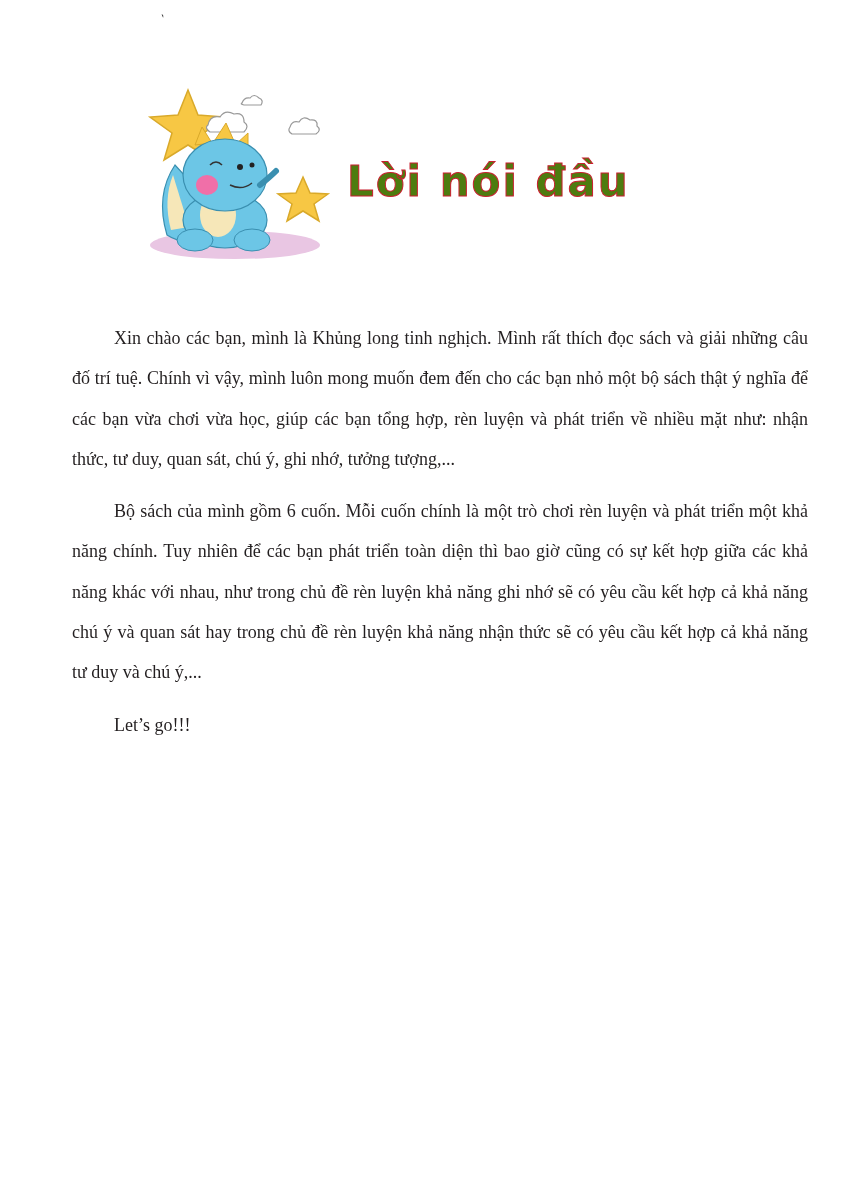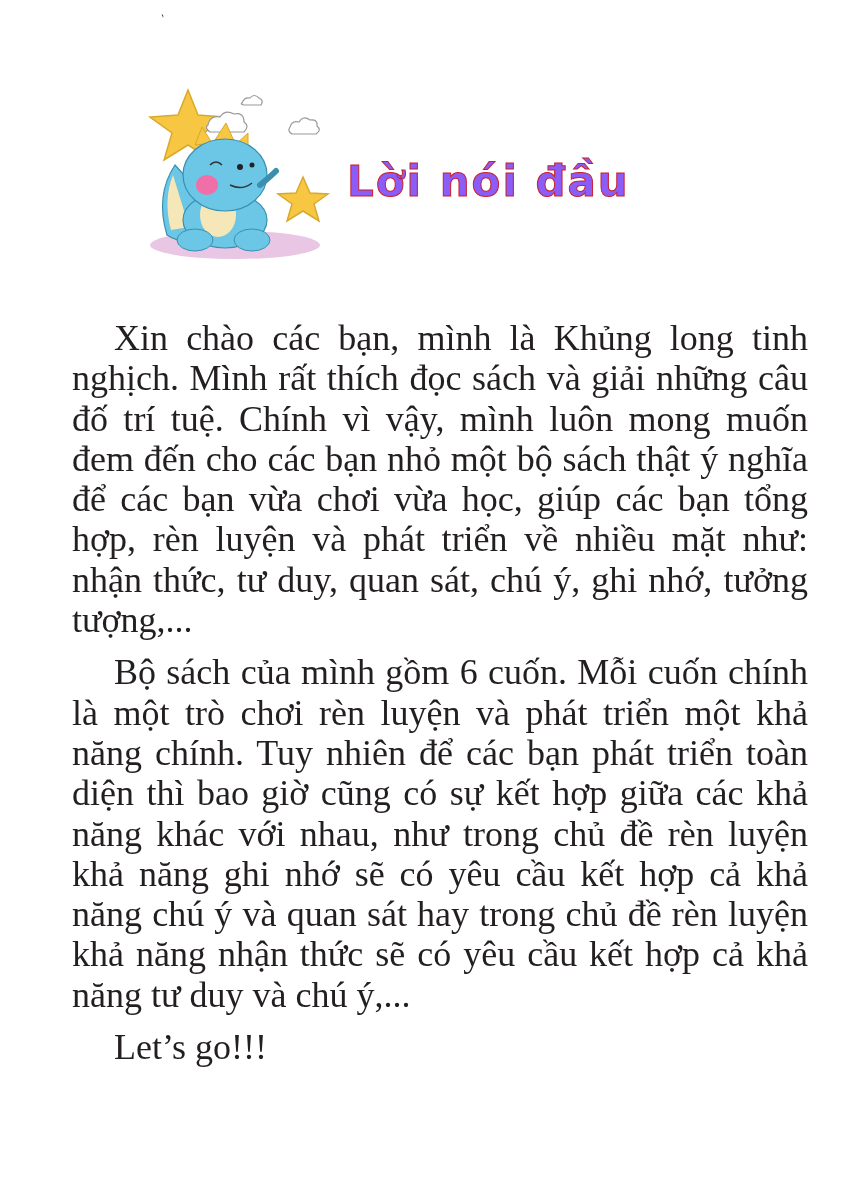--- a/index.html
+++ b/index.html
@@ -8,26 +8,26 @@
     position: relative; overflow: hidden;
     font-family: "Liberation Serif", "DejaVu Serif", serif;
     color: #231f20;
   }
   .tick { position: absolute; left: 158px; top: 12px; font-size: 14px; color: #333; transform: rotate(30deg); }
   .header { position: absolute; left: 140px; top: 85px; width: 520px; height: 190px; }
   .mascot { position: absolute; left: 0; top: 0; width: 200px; height: 190px; }
   .title {
     position: absolute; left: 207px; top: 72px;
     font-family: "DejaVu Sans", sans-serif; font-weight: bold;
-    font-size: 42px; letter-spacing: 2px; color: #8b5cf6;
+    font-size: 42px; letter-spacing: 2px; color: #4d7c0f;
     -webkit-text-stroke: 1px #c9202f;
   }
   .body-text {
     position: absolute; left: 72px; top: 318px; width: 736px;
-    font-size: 36px; line-height: 40.3px; text-align: justify;
+    font-size: 18px; line-height: 40.3px; text-align: justify;
   }
   .body-text p { margin: 0 0 12px 0; text-indent: 42px; }
 </style>
 </head>
 <body>
 
 <div class="tick">`</div>
 
 <div class="header">
   <svg class="mascot" viewBox="0 0 200 190">

